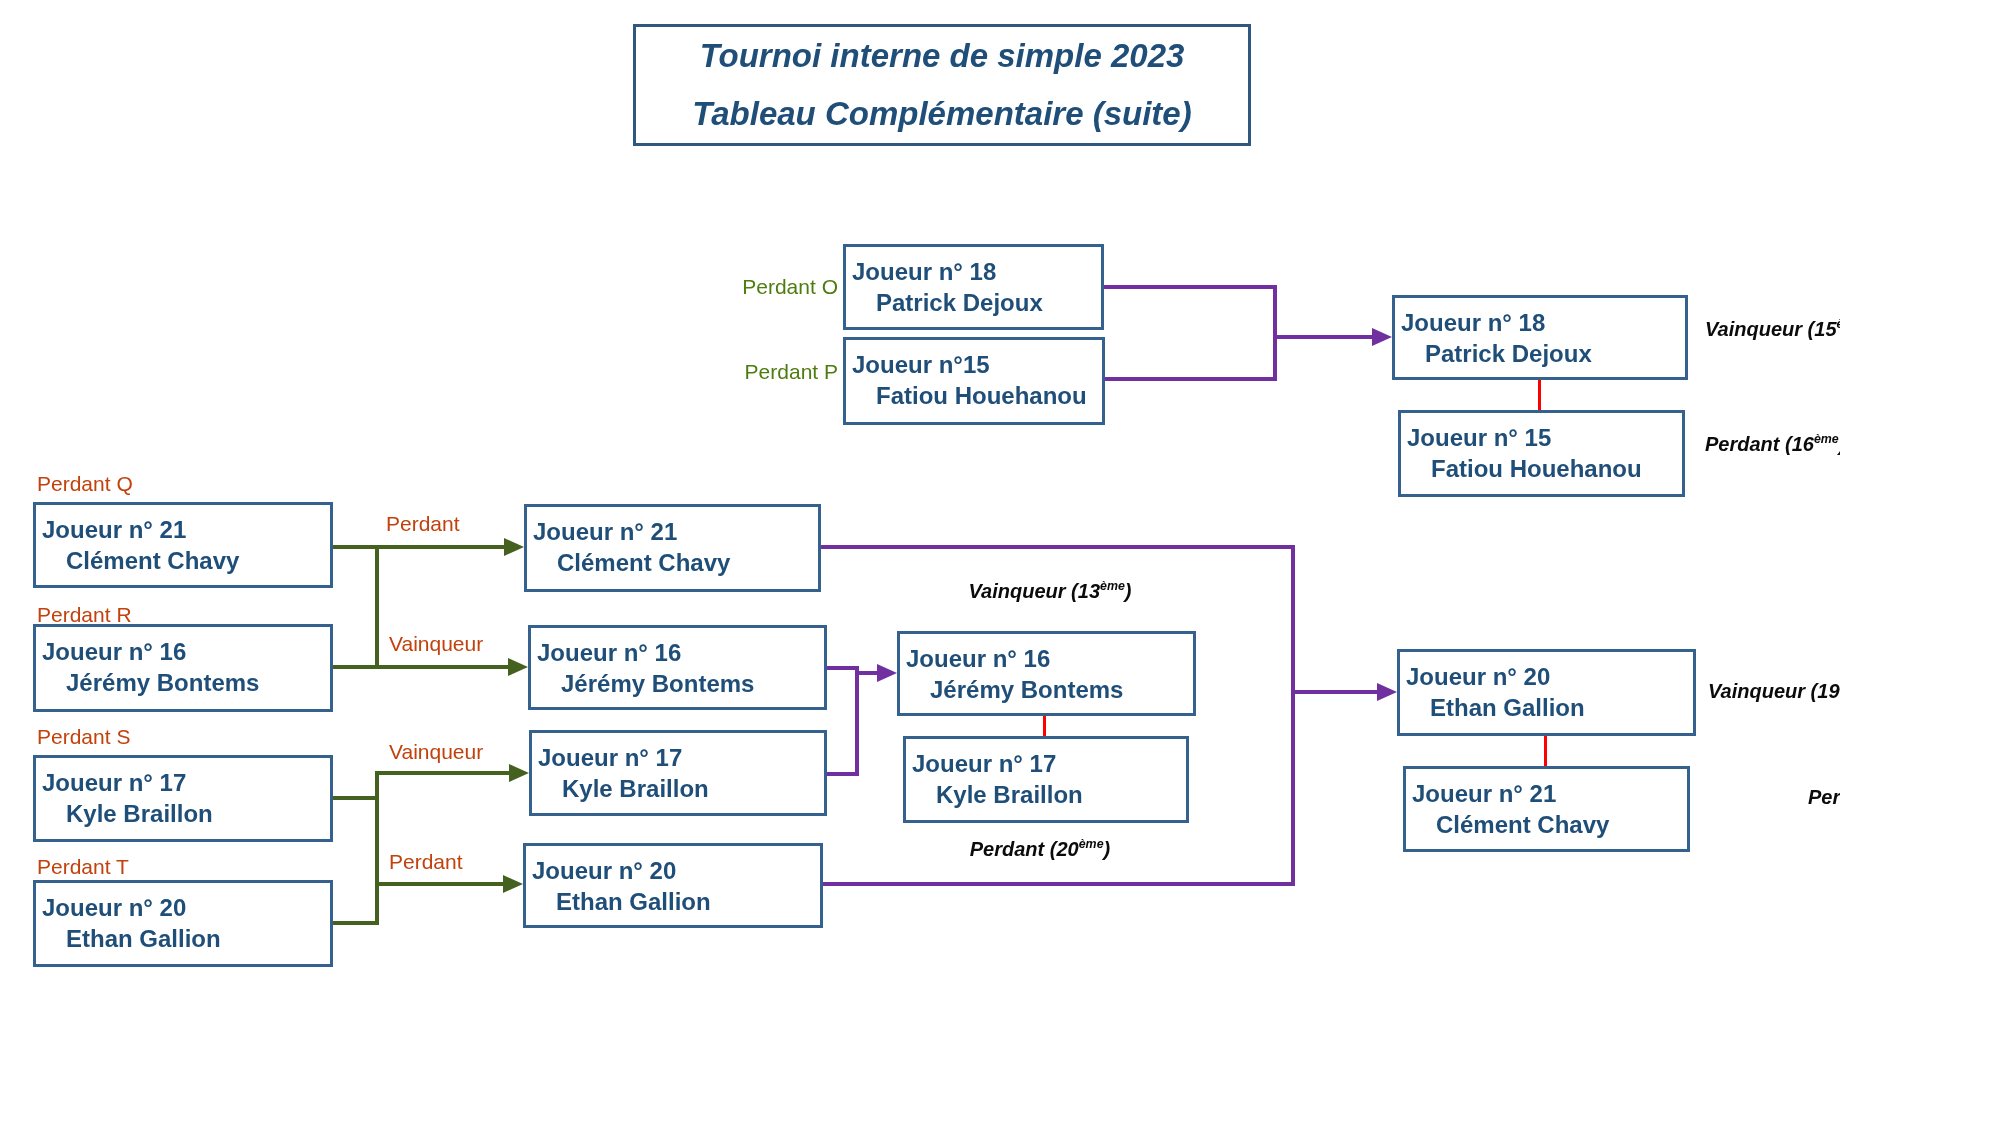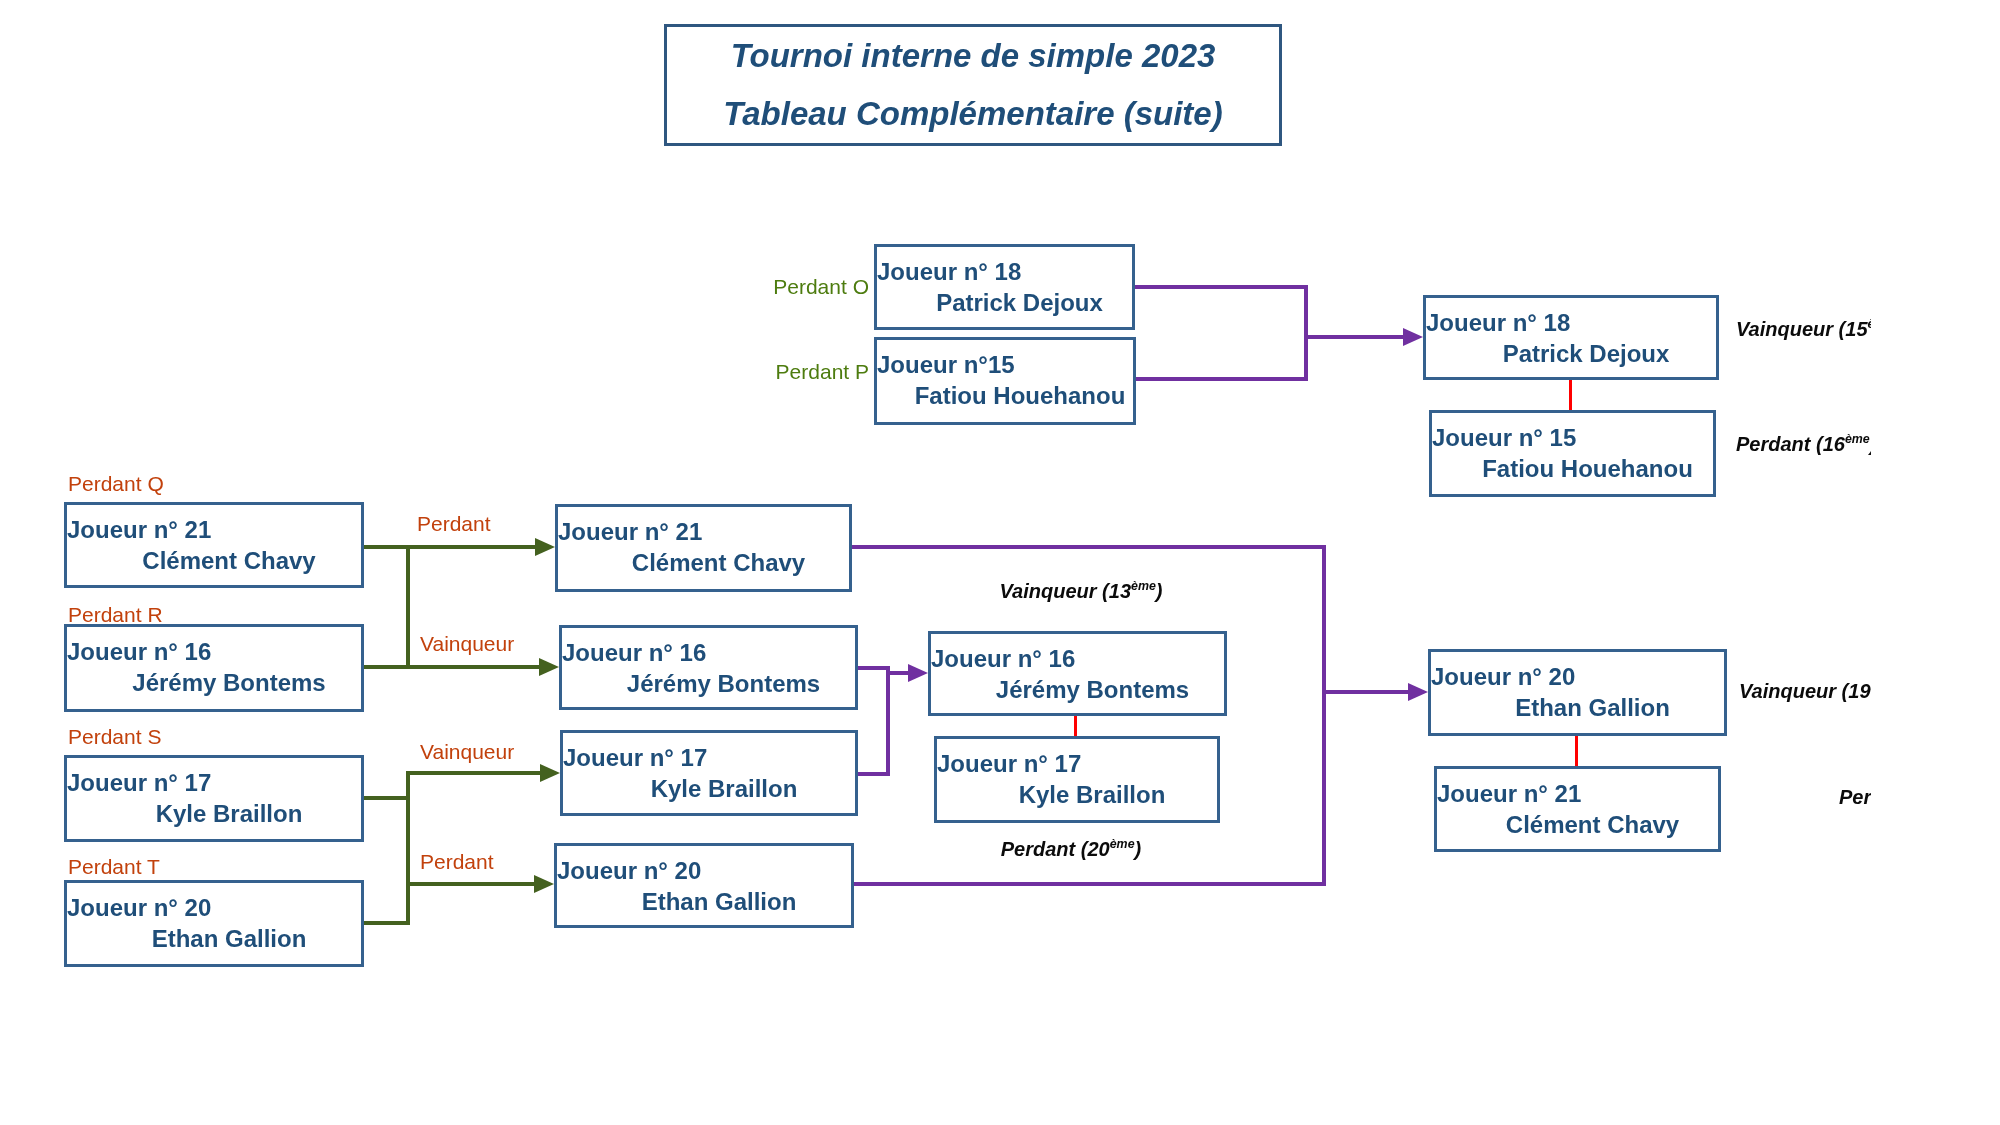--- a/index.html
+++ b/index.html
@@ -1,34 +1,34 @@
 <!DOCTYPE html>
 <html><head>
 <meta charset="utf-8">
 <style>
   html,body { margin:0; padding:0; background:#ffffff; }
   #canvas {
     position:relative; width:1840px; height:1125px; background:#ffffff;
-    font-family:"Liberation Sans", sans-serif; overflow:hidden;margin-left:31px;
+    font-family:"Liberation Sans", sans-serif; overflow:hidden;
   }
   
   .titlebox {
     position:absolute; border:3px solid #2F5780; background:#fff;
     display:flex; flex-direction:column; justify-content:space-around; align-items:center;
   }
   .titleline {
     color:#1F4E79; font-weight:bold; font-style:italic; font-size:33px; white-space:nowrap;
   }
   
   .pbox {
     position:absolute; border:3px solid #35618E; background:#fff; color:#1F4E79;
     font-weight:bold; font-size:24px; line-height:31px; box-sizing:border-box;
   }
-  .pbox .l1 { padding:9px 0 0 0; white-space:nowrap; }
-  .pbox .l2 { text-align:center; padding-left:30px; white-space:nowrap; }
+  .pbox .l1 { padding:9px 0 0 6px; white-space:nowrap; }
+  .pbox .l2 { text-align:left; padding-left:30px; white-space:nowrap; }
   
   .flabel { position:absolute; font-size:21px; white-space:nowrap; }
   .purple-t { color:#4d7c0f; }
   .green-t  { color:#c2410c; }
   .ta-r { text-align:right; }
   .ta-c { text-align:center; }
   
   .rlabel {
     position:absolute; font-size:20px; font-weight:bold; font-style:italic;
     color:#0b0b0b; white-space:nowrap;

